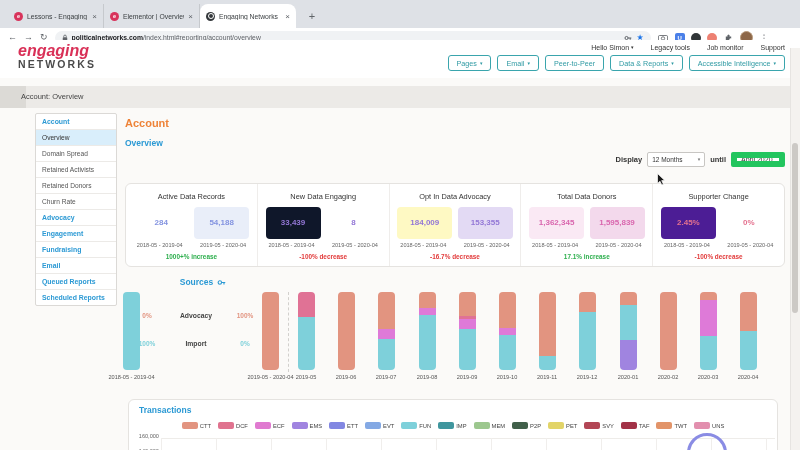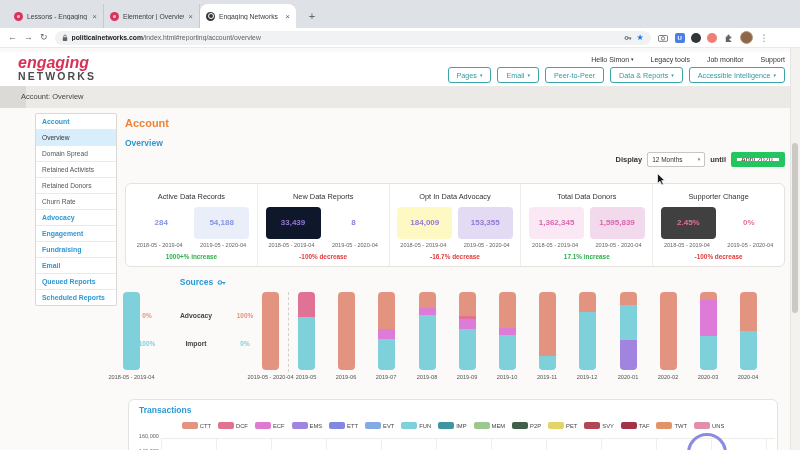--- a/index.html
+++ b/index.html
@@ -21,21 +21,21 @@
   .url{font-size:6.8px;color:#202124;white-space:nowrap;overflow:hidden;flex:1;}
   .url .path{color:#5f6368;}
   .obicon{display:flex;align-items:center;color:#5f6368;}
   .star{color:#1a73e8;font-size:8px;line-height:1;}
   .ext{width:10px;height:10px;border-radius:50%;font-size:6px;color:#fff;display:flex;align-items:center;justify-content:center;font-weight:bold;flex:none;}
   .ext.square{border-radius:2px;}
   #extslot{display:flex;gap:6px;align-items:center;}
   .avatar{width:11px;height:11px;border-radius:50%;background:#8d6748;border:1px solid #b89a7c;}
   .menu3{font-size:9px;color:#5f6368;}
   
-  .appheader{position:absolute;top:52px;left:0;right:0;height:38px;background:#fff;}
+  .appheader{position:absolute;top:40px;left:0;right:0;height:38px;background:#fff;}
   .logo{position:absolute;left:18px;top:2px;}
   .logo1{font-size:16px;font-weight:bold;font-style:italic;color:#d93057;line-height:17px;}
   .logo2{font-size:10.5px;font-weight:bold;letter-spacing:2.1px;color:#4a4a4a;line-height:11px;}
   #toplinks{position:absolute;right:15px;top:4px;display:flex;gap:17px;font-size:7px;color:#333;}
   .toplink{display:flex;align-items:center;gap:2px;}
   .caret{font-size:5px;line-height:1;}
   #navbtns{position:absolute;right:15px;top:15px;display:flex;gap:6px;}
   .navbtn{height:16px;display:flex;align-items:center;gap:3px;padding:0 8px;border:1px solid #3aa5ad;border-radius:3px;color:#2f9aa3;font-size:7.2px;background:#fff;box-sizing:border-box;}
   
   .crumbbar{position:absolute;top:86px;left:0;right:10px;height:22px;background:#eceae7;}
@@ -247,21 +247,21 @@
             <div class="scbox dotted" style="color: rgb(132, 148, 224); background: rgb(233, 238, 249);">54,188</div>
           </div>
         </div>
         <div class="scper">
           <div class="scpcell">2018-05 - 2019-04</div>
           <div class="scpcell">2019-05 - 2020-04</div>
         </div>
         <div class="scchange" style="color: rgb(46, 175, 78);">1000+% increase</div>
       </div>
       <div class="scol">
-        <div class="sctitle">New Data Reports</div>
+        <div class="sctitle">New Data Engaging</div>
         <div class="scvals">
           <div class="sccell">
             <div class="scbox dotted" style="color: rgb(147, 119, 214); background: #0f172a;">33,439</div>
           </div>
           <div class="sccell">
             <div class="scbox" style="color: rgb(147, 119, 214);">8</div>
           </div>
         </div>
         <div class="scper">
           <div class="scpcell">2018-05 - 2019-04</div>
@@ -298,21 +298,21 @@
         <div class="scper">
           <div class="scpcell">2018-05 - 2019-04</div>
           <div class="scpcell">2019-05 - 2020-04</div>
         </div>
         <div class="scchange" style="color: rgb(46, 175, 78);">17.1% increase</div>
       </div>
       <div class="scol">
         <div class="sctitle">Supporter Change</div>
         <div class="scvals">
           <div class="sccell">
-            <div class="scbox dotted" style="color: rgb(228, 114, 143); background: #404040;">2.45%</div>
+            <div class="scbox dotted" style="color: rgb(228, 114, 143); background: #4c1d95;">2.45%</div>
           </div>
           <div class="sccell">
             <div class="scbox" style="color: rgb(228, 114, 143);">0%</div>
           </div>
         </div>
         <div class="scper">
           <div class="scpcell">2018-05 - 2019-04</div>
           <div class="scpcell">2019-05 - 2020-04</div>
         </div>
         <div class="scchange" style="color: rgb(226, 59, 59);">-100% decrease</div>

